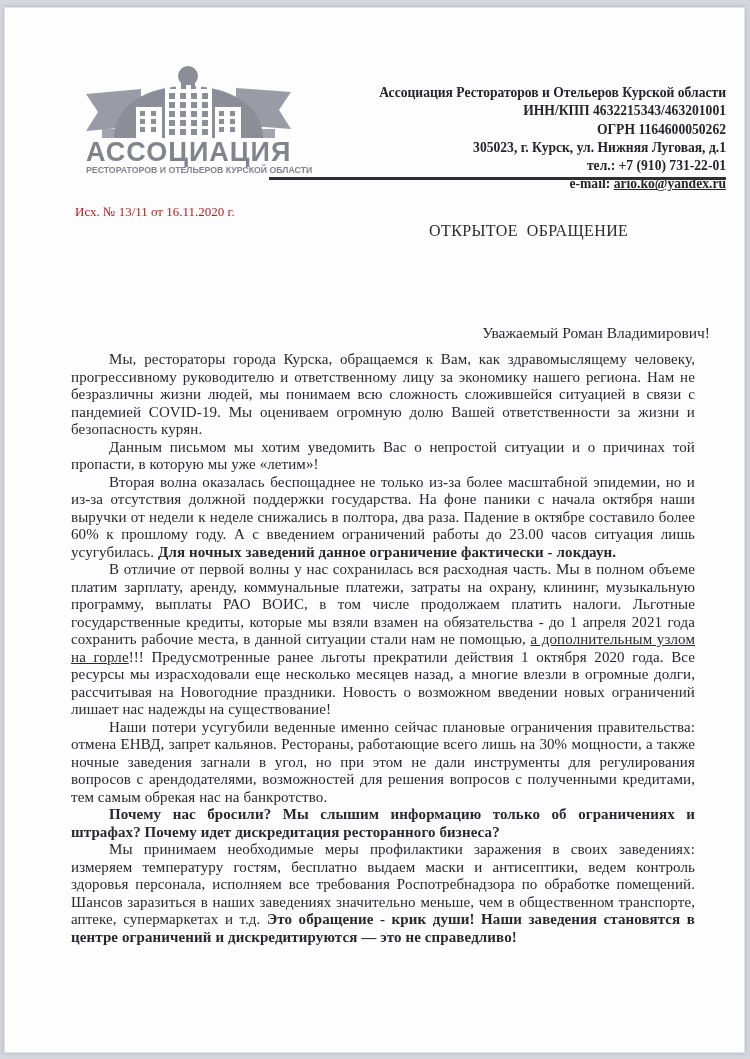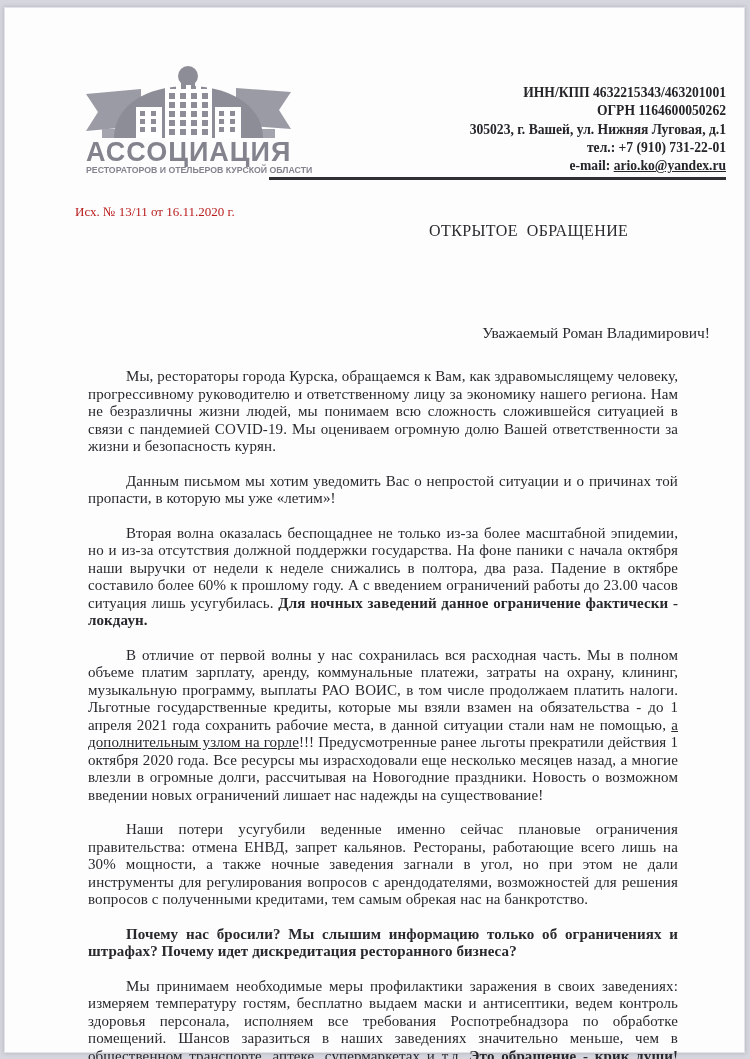--- a/index.html
+++ b/index.html
@@ -81,21 +81,21 @@
 
   
   .letter-body {
     padding: 7px 49px 0 66px;
     font-size: 15px;
     line-height: 17.5px;
     letter-spacing: 0.1px;
     text-align: justify;
     color: #28282d;
   }
-  .para { margin: 17px; text-indent: 38px; }
+  .para { margin: 0; text-indent: 38px; }
   .seg-bold { font-weight: bold; }
   .seg-underline { text-decoration: underline; }
 </style>
 </head>
 <body>
 
 <div class="page">
 
   <div class="letterhead">
 
@@ -160,23 +160,24 @@
             <rect x="94" y="63" width="6" height="6"></rect>
             <rect x="105" y="63" width="6" height="6"></rect>
             <rect x="116" y="63" width="6" height="6"></rect>
         </g>
       </svg>
       <div class="logo-title">АССОЦИАЦИЯ</div>
       <div class="logo-subtitle">РЕСТОРАТОРОВ И ОТЕЛЬЕРОВ КУРСКОЙ ОБЛАСТИ</div>
     </div>
 
     <div class="org-details">
+      <div class="org-line">Ассоциация Рестораторов и Отельеров Курской области</div>
       <div class="org-line">ИНН/КПП 4632215343/463201001</div>
       <div class="org-line">ОГРН 1164600050262</div>
-      <div class="org-line">305023, г. Вашей, ул. Нижняя Луговая, д.1</div>
+      <div class="org-line">305023, г. Курск, ул. Нижняя Луговая, д.1</div>
       <div class="org-line">тел.: +7 (910) 731-22-01</div>
       <div class="org-line"><span>e-mail: </span><span class="org-email-value">ario.ko@yandex.ru</span></div>
     </div>
 
     <div class="header-rule"></div>
 
     <div class="ref-number">Исх. № 13/11 от 16.11.2020 г.</div>
 
     <div class="title-block">
       <div class="doc-title">ОТКРЫТОЕ  ОБРАЩЕНИЕ</div>

